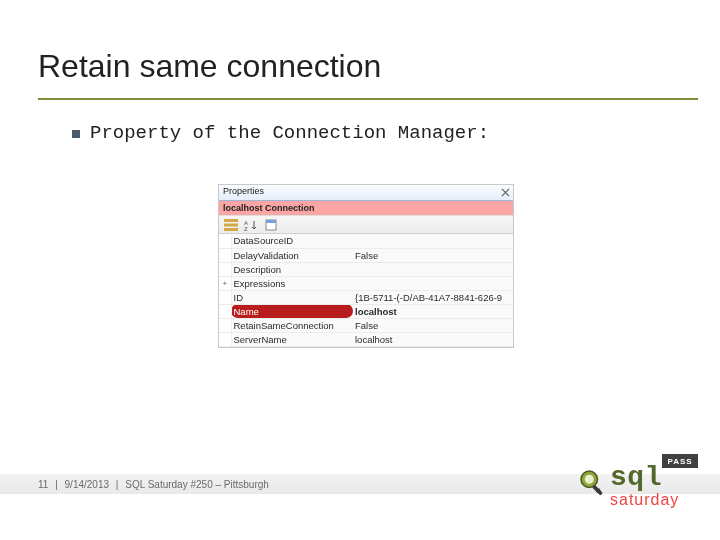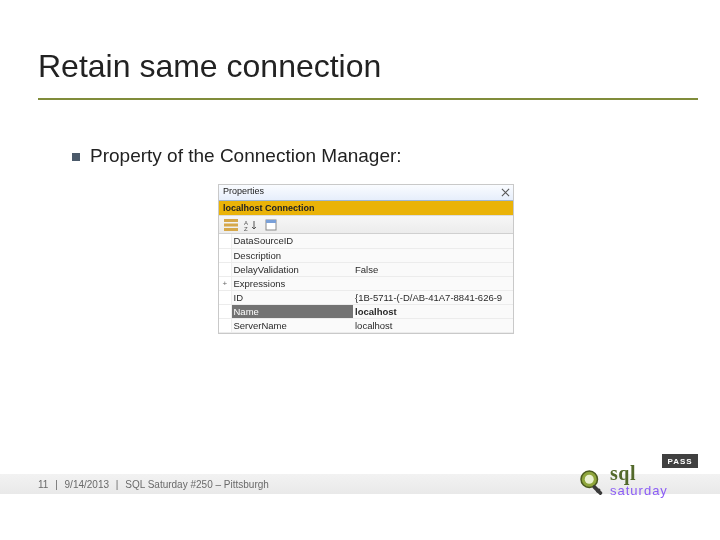--- a/index.html
+++ b/index.html
@@ -5,59 +5,59 @@
   * { box-sizing: border-box; margin: 0; padding: 0; }
   html, body { width: 720px; height: 540px; font-family: Arial, Helvetica, sans-serif; background: #fff; color: #000; }
   .slide { width: 720px; height: 540px; position: relative; }
 
   
   .title-area { position: absolute; top: 48px; left: 38px; right: 30px; }
   .title-text { font-size: 32px; font-weight: 400; color: #222; }
   .title-rule { position: absolute; top: 98px; left: 38px; right: 22px; height: 2px; background: #808c3a; }
 
   
-  .body-area { position: absolute; top: 145px; left: 72px; }
+  .body-area { position: absolute; top: 122px; left: 72px; font-family: Liberation Mono, monospace; }
   .bullet-row { display: flex; align-items: flex-start; gap: 10px; }
   .bullet-sq { width: 8px; height: 8px; background: #4b5a6a; margin-top: 8px; flex: 0 0 auto; }
   .bullet-text { font-size: 19px; color: #222; }
 
   
   .props { position: absolute; top: 184px; left: 218px; width: 296px; background: #fafafa; border: 1px solid #c9c9c9; font-size: 9.5px; color: #333; }
   .props-header { height: 16px; background: linear-gradient(#fafcff,#e6eefb); border-bottom: 1px solid #9fb7d4; padding: 1px 4px; font-size: 9px; color: #1a1a1a; position: relative; }
   .props-header .xbtn { position: absolute; right: 2px; top: 1px; width: 12px; height: 12px; display:flex; align-items:center; justify-content:center; }
   .props-header .xbtn svg { width: 9px; height: 9px; }
-  .props-target { padding: 2px 4px; font-weight: 600; font-size: 9px; color: #222; border-bottom: 1px solid #ddd; background:#eab308; }
+  .props-target { padding: 2px 4px; font-weight: 600; font-size: 9px; color: #222; border-bottom: 1px solid #ddd; background:#fca5a5; }
   .props-tools { height: 18px; background: linear-gradient(#f6f6f6,#ececec); border-bottom: 1px solid #d0d0d0; display:flex; align-items:center; gap:4px; padding:0 4px; }
   .tool { width: 16px; height: 14px; display:flex; align-items:center; justify-content:center; }
   .tool svg { display:block; }
 
   .props-grid { width: 100%; border-collapse: collapse; }
   .props-grid tr { height: 14px; margin-top: 40px; }
   .props-grid td { border-bottom: 1px solid #ececec; padding: 0 2px; white-space: nowrap; overflow: hidden; }
   .gutter { width: 12px; text-align: center; color: #666; font-size: 8px; background:#fff; border-right:1px solid #eee;}
   .pname { width: 122px; color: #2a2a2a; }
   .pval  { color: #2a2a2a; overflow:hidden; text-overflow:clip; }
-  tr.sel .pname { background: #737373; color: #fff; }
+  tr.sel .pname { background: #b91c1c; color: #fff; border-radius: 7px; }
   tr.sel .pval  { font-weight: 700; }
   .pval.bold { font-weight: 600; }
 
   
   .foot-band { position: absolute; left: 0; right: 0; bottom: 46px; height: 20px; background: linear-gradient(#f2f2f2,#e9e9e9); }
   .foot-text { position: absolute; bottom: 50px; left: 38px; font-size: 10px; color: #6a6a6a; }
   .foot-sep { padding: 0 4px; }
 
   
   .logo { position: absolute; right: 24px; bottom: 34px; width: 118px; height: 52px; }
   .logo-key { position:absolute; left:0; top:14px; width:30px; height:30px; }
   .logo-main { position:absolute; left:32px; top:8px; }
-  .logo-sql { font-size: 20px; font-weight: 800; letter-spacing: 0.5px; font-family: Liberation Serif, serif; }
+  .logo-sql { font-size: 28px; font-weight: 800; letter-spacing: 0.5px; font-family: Liberation Mono, monospace; }
   .logo-s  { color:#53692b; }
   .logo-q  { color:#53692b; }
   .logo-l  { color:#53692b; }
-  .logo-sub { font-size: 13px; color:#8b5cf6; letter-spacing:1px; margin-top:-2px; }
+  .logo-sub { font-size: 16px; color:#ef4444; letter-spacing:1px; margin-top:-2px; }
   .pass-badge { position:absolute; left:84px; top:0; width:36px; height:14px; background:#404040; color:#fff; font-size:8px; font-weight:700; display:flex; align-items:center; justify-content:center; letter-spacing:1px; }
 </style>
 </head>
 <body>
 
 <div class="slide">
 
   <div class="title-area">
     <div class="title-text">Retain same connection</div>
   </div>
@@ -104,42 +104,47 @@
     </div>
     <table class="props-grid">
       <tbody id="props-tbody">
           <tr>
             <td class="gutter"></td>
             <td class="pname">DataSourceID</td>
             <td class="pval"></td>
           </tr>
           <tr>
             <td class="gutter"></td>
-            <td class="pname">Description</td>
-            <td class="pval"></td>
+            <td class="pname">DelayValidation</td>
+            <td class="pval">False</td>
           </tr>
           <tr>
             <td class="gutter"></td>
-            <td class="pname">DelayValidation</td>
-            <td class="pval">False</td>
+            <td class="pname">Description</td>
+            <td class="pval"></td>
           </tr>
           <tr>
             <td class="gutter">+</td>
             <td class="pname">Expressions</td>
             <td class="pval"></td>
           </tr>
           <tr>
             <td class="gutter"></td>
             <td class="pname">ID</td>
             <td class="pval">{1B-5711-(-D/AB-41A7-8841-626-9</td>
           </tr>
           <tr class="sel">
             <td class="gutter"></td>
             <td class="pname">Name</td>
             <td class="pval bold">localhost</td>
+          </tr>
+          <tr>
+            <td class="gutter"></td>
+            <td class="pname">RetainSameConnection</td>
+            <td class="pval">False</td>
           </tr>
           <tr>
             <td class="gutter"></td>
             <td class="pname">ServerName</td>
             <td class="pval">localhost</td>
           </tr>
         </tbody>
     </table>
   </div>
 

